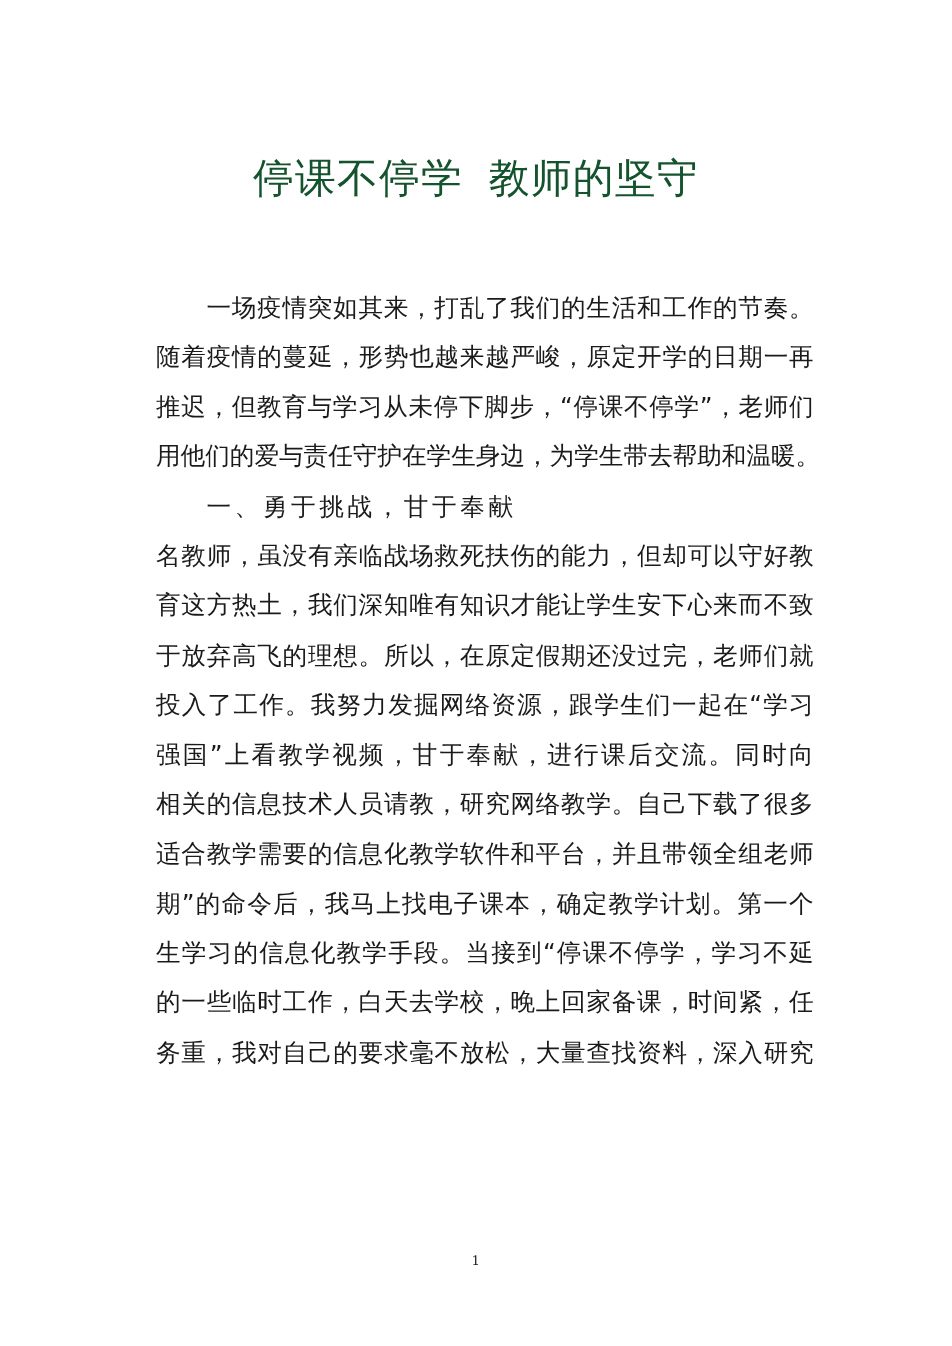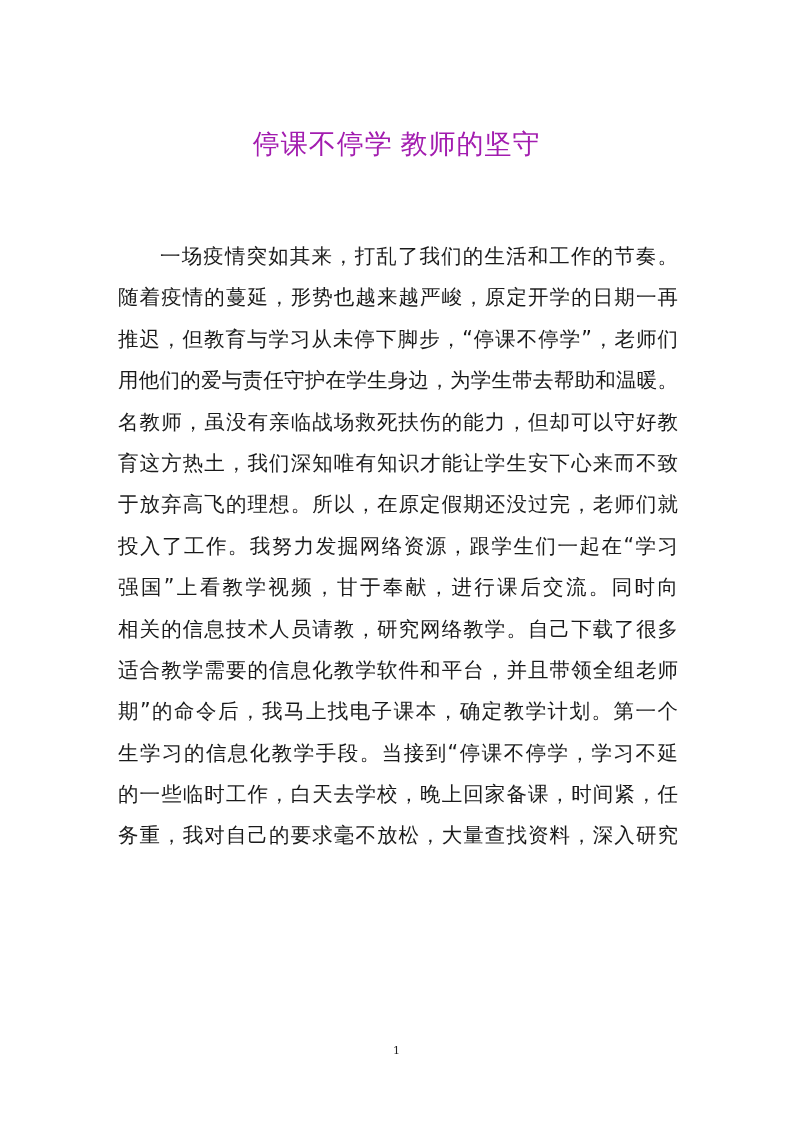--- a/index.html
+++ b/index.html
@@ -1,37 +1,38 @@
 <!DOCTYPE html>
 <html><head>
   <meta charset="utf-8">
   <style>
     html, body { margin: 0; padding: 0; background: #ffffff; }
     body { width: 793px; height: 1122px; position: relative; overflow: hidden;
       font-family: "DejaVu Sans", "Liberation Sans", sans-serif; color: #1a1a1a; }
     .title { position: absolute; top: 126px; left: 0; width: 793px; text-align: center;
-      font-size: 27px; letter-spacing: 1px; font-family: Liberation Serif, serif; color: #a21caf; }
+      font-size: 34px; letter-spacing: 1px; font-family: Liberation Mono, monospace; color: #14532d; }
     .body-text { position: absolute; left: 118px; top: 236px; width: 560px; }
     .line { height: 41.4px; line-height: 41.4px; font-size: 20.5px; white-space: nowrap;
-      text-align: justify; text-align-last: justify; letter-spacing: 0px; }
+      text-align: justify; text-align-last: justify; letter-spacing: 0px; margin-left: 12px; }
     .line.indent { padding-left: 42px; }
     .line.short { text-align-last: left; letter-spacing: 3px; }
     .page-num { position: absolute; top: 1044px; left: 0; width: 793px; text-align: center;
       font-size: 11px; font-family: "DejaVu Serif", serif; color: #222; }
   </style>
 </head>
 <body>
 
 <div class="title">停课不停学 教师的坚守</div>
 
 <div class="body-text">
   <div class="line indent">一场疫情突如其来，打乱了我们的生活和工作的节奏。</div>
   <div class="line">随着疫情的蔓延，形势也越来越严峻，原定开学的日期一再</div>
   <div class="line">推迟，但教育与学习从未停下脚步，“停课不停学”，老师们</div>
   <div class="line">用他们的爱与责任守护在学生身边，为学生带去帮助和温暖。</div>
+  <div class="line indent short">一、勇于挑战，甘于奉献</div>
   <div class="line">名教师，虽没有亲临战场救死扶伤的能力，但却可以守好教</div>
   <div class="line">育这方热土，我们深知唯有知识才能让学生安下心来而不致</div>
   <div class="line">于放弃高飞的理想。所以，在原定假期还没过完，老师们就</div>
   <div class="line">投入了工作。我努力发掘网络资源，跟学生们一起在“学习</div>
   <div class="line">强国”上看教学视频，甘于奉献，进行课后交流。同时向</div>
   <div class="line">相关的信息技术人员请教，研究网络教学。自己下载了很多</div>
   <div class="line">适合教学需要的信息化教学软件和平台，并且带领全组老师</div>
   <div class="line">期”的命令后，我马上找电子课本，确定教学计划。第一个</div>
   <div class="line">生学习的信息化教学手段。当接到“停课不停学，学习不延</div>
   <div class="line">的一些临时工作，白天去学校，晚上回家备课，时间紧，任</div>

